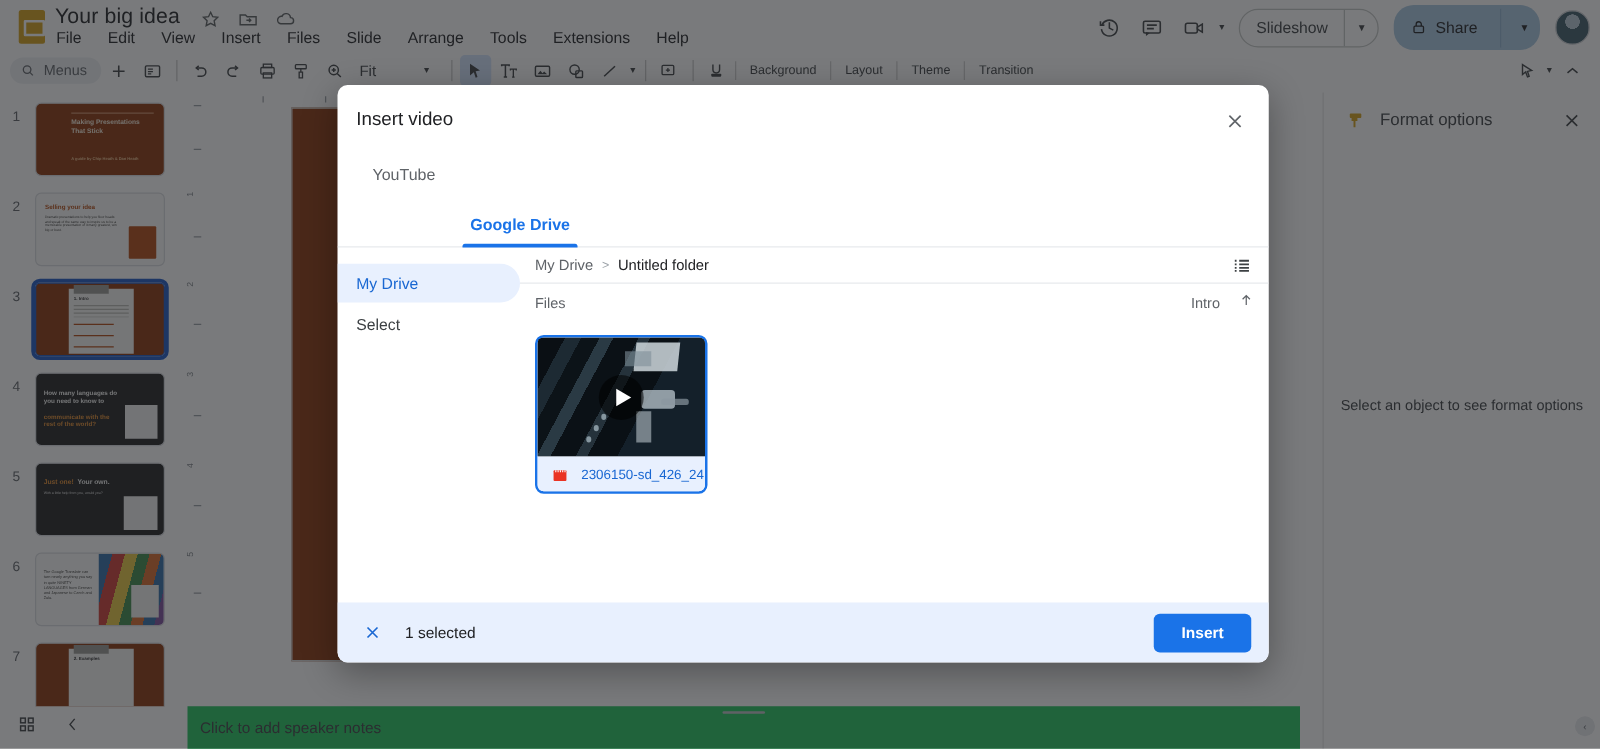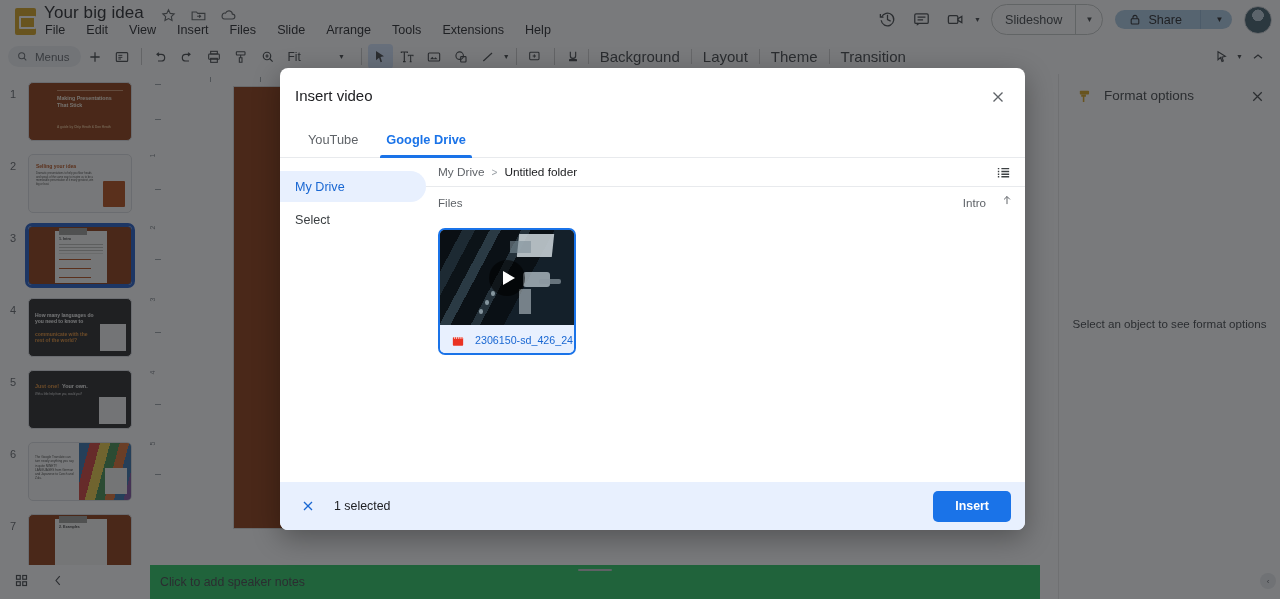--- a/index.html
+++ b/index.html
@@ -44,21 +44,21 @@
   .iconbtn { width: 30px; height: 30px; border-radius: 50%; display: flex; align-items: center; justify-content: center; }
   .slideshow-btn {
     height: 31px; display: flex; align-items: center;
     border: 1px solid #c4c7c5; border-radius: 16px; overflow: hidden;
     margin-left: 6px;
   }
   .slideshow-btn .lbl { padding: 0 13px; font-size: 12.6px; color: #3c4043; }
   .slideshow-btn .sep { width: 1px; height: 31px; background: #c4c7c5; }
   .slideshow-btn .car { width: 26px; text-align: center; font-size: 8px; color: #3c4043; }
   .share-btn {
-    height: 19px; display: flex; align-items: center; gap: 6px;
+    height: 36px; display: flex; align-items: center; gap: 6px;
     background: #a8c7e0; border-radius: 16px; margin-left: 8px; overflow: hidden;
   }
   .share-btn .slab { display: flex; align-items: center; gap: 6px; padding: 0 12px 0 13px; }
   .share-btn .lbl { font-size: 12.6px; color: #202124; }
   .share-btn .sep { width: 1px; height: 31px; background: #8fb2cf; }
   .share-btn .car { width: 25px; text-align: center; font-size: 8px; color: #202124; }
   .avatar {
     width: 28px; height: 28px; border-radius: 50%; margin-left: 8px;
     background: radial-gradient(circle at 50% 32%, #b7c9d4 0 26%, #3d5a68 27% 100%);
     border: 1px solid #d0d3d6;
@@ -72,21 +72,21 @@
   .menus-pill {
     height: 21px; display: flex; align-items: center; gap: 6px;
     background: #edf0f3; border-radius: 11px; padding: 0 11px 0 8px;
   }
   .menus-pill .lbl { font-size: 11.5px; color: #5f6368; }
   .tb { width: 25px; height: 25px; display: flex; align-items: center; justify-content: center; border-radius: 4px; }
   .tb.active { background: #d3e3fd; }
   .tbdiv { width: 1px; height: 17px; background: #c7c7c7; margin: 0 4px; }
   .fitlbl { font-size: 12px; color: #3c4043; padding: 0 3px 0 5px; }
   .caret { font-size: 7px; color: #3c4043; }
-  .tbtext { font-size: 15px; color: #3c4043; padding: 0 9px; }
+  .tbtext { font-size: 10px; color: #3c4043; padding: 0 9px; }
   .tbsep { width: 1px; height: 15px; background: #d0d0d0; }
   .toolbar-right { margin-left: auto; display: flex; align-items: center; gap: 2px; padding-right: 10px; }
 
   
   .thumbpanel { position: absolute; left: 0; top: 74px; width: 150px; bottom: 34px; background: #fff; overflow: hidden; }
   .thumb-row { position: relative; height: 72px; margin: 0 0 0 0; padding: 6px 0; }
   .thumb-num { position: absolute; left: 10px; top: 14px; font-size: 11px; color: #5f6368; }
   .thumb {
     position: absolute; left: 28px; top: 8px; width: 104px; height: 59px;
     border-radius: 5px; border: 1px solid #dadce0; overflow: hidden;
@@ -115,39 +115,39 @@
 
   
   .fmt-panel { position: absolute; right: 0; top: 74px; width: 222px; bottom: 0; background: #fff; border-left: 1px solid #e6e6e6; }
   .fmt-head { display: flex; align-items: flex-start; gap: 10px; padding: 14px 14px 0 18px; }
   .fmt-title { font-size: 13.5px; color: #3c4043; flex: 1; }
   .fmt-body { margin-top: 208px; text-align: center; font-size: 11.6px; color: #3c4043; }
   .side-handle { position: absolute; right: 4px; bottom: 10px; width: 16px; height: 16px; border-radius: 50%; background: #e8eaed; display:flex; align-items:center; justify-content:center; font-size:8px; color:#5f6368;}
 
   
   .modal {
-    position: absolute; left: 280px; top: 68px; width: 745px; height: 462px;
+    position: absolute; left: 270px; top: 68px; width: 745px; height: 462px;
     background: #fff; border-radius: 8px; z-index: 60;
     box-shadow: 0 8px 28px rgba(0,0,0,.32);
     display: flex; flex-direction: column; overflow: hidden;
   }
   .m-header { position: relative; height: 57px; flex: none; }
   .m-title { position: absolute; left: 15px; top: 19px; font-size: 15px; color: #202124; }
   .m-search {
     position: absolute; left: 139px; top: 11px; width: 462px; height: 35px;
     background: #f1f3f4; border-radius: 6px; display: flex; align-items: center; gap: 11px; padding: 0 6px 0 12px;
   }
   .m-search-input { flex: 1; border: 0; background: transparent; outline: none; font-size: 12.8px; color: #5f6368; font-family: "Liberation Sans", sans-serif; }
   .m-search-input::placeholder { color: #5f6368; }
   .tune-btn { width: 26px; height: 26px; display: flex; align-items: center; justify-content: center; border-radius: 4px; }
   .m-close { position: absolute; right: 14px; top: 16px; width: 26px; height: 26px; display: flex; align-items: center; justify-content: center; }
 
   .m-tabs { display: flex; gap: 0; padding-left: 14px; flex: none; border-bottom: 1px solid #e8eaed; }
   .m-tab { padding: 7px 14px 10px; font-size: 12.8px; color: #5f6368; position: relative; }
-  .m-tab.active { color: #1a73e8; font-weight: bold; }
+  .m-tab.active { color: #1a73e8; font-weight: bold; margin-top: 40px; }
   .m-tab.active::after { content: ""; position: absolute; left: 8px; right: 8px; bottom: -1px; height: 3px; background: #1a73e8; border-radius: 2px 2px 0 0; }
 
   .m-body { flex: 1; display: flex; min-height: 0; }
   .m-nav { width: 146px; flex: none; padding: 13px 0 0 0; }
   .m-nav-item {
     height: 31px; display: flex; align-items: center; padding-left: 15px;
     font-size: 12.6px; color: #3c4043; border-radius: 0 16px 16px 0; margin-bottom: 2px;
   }
   .m-nav-item.active { background: #e8f0fe; color: #1967d2; }
 

